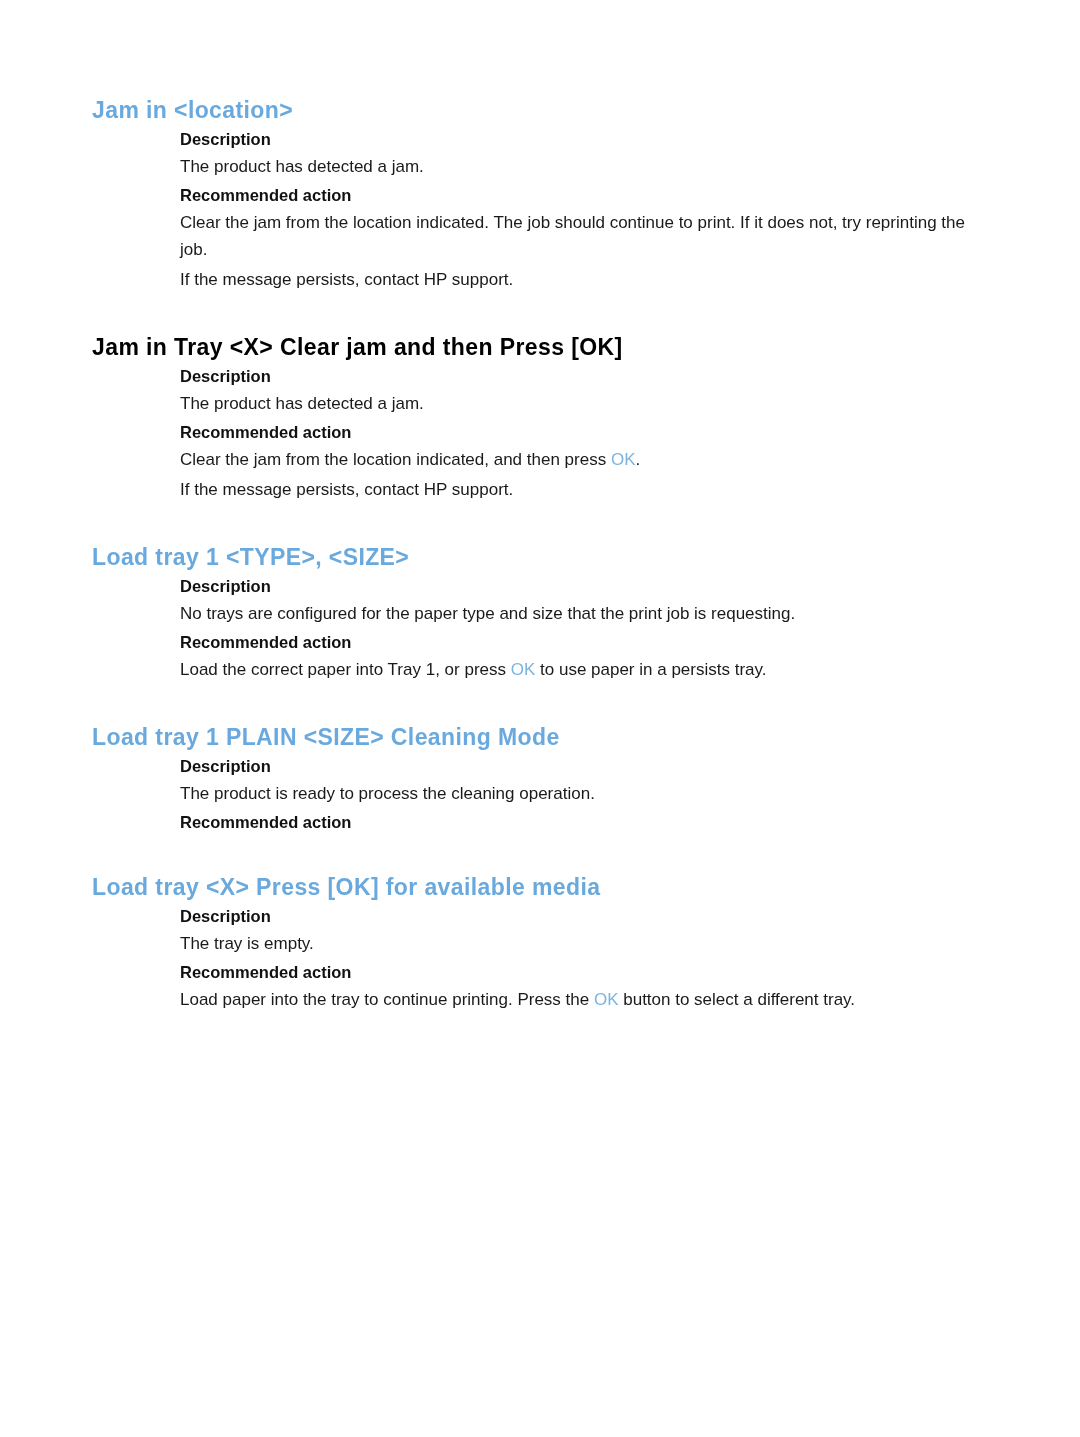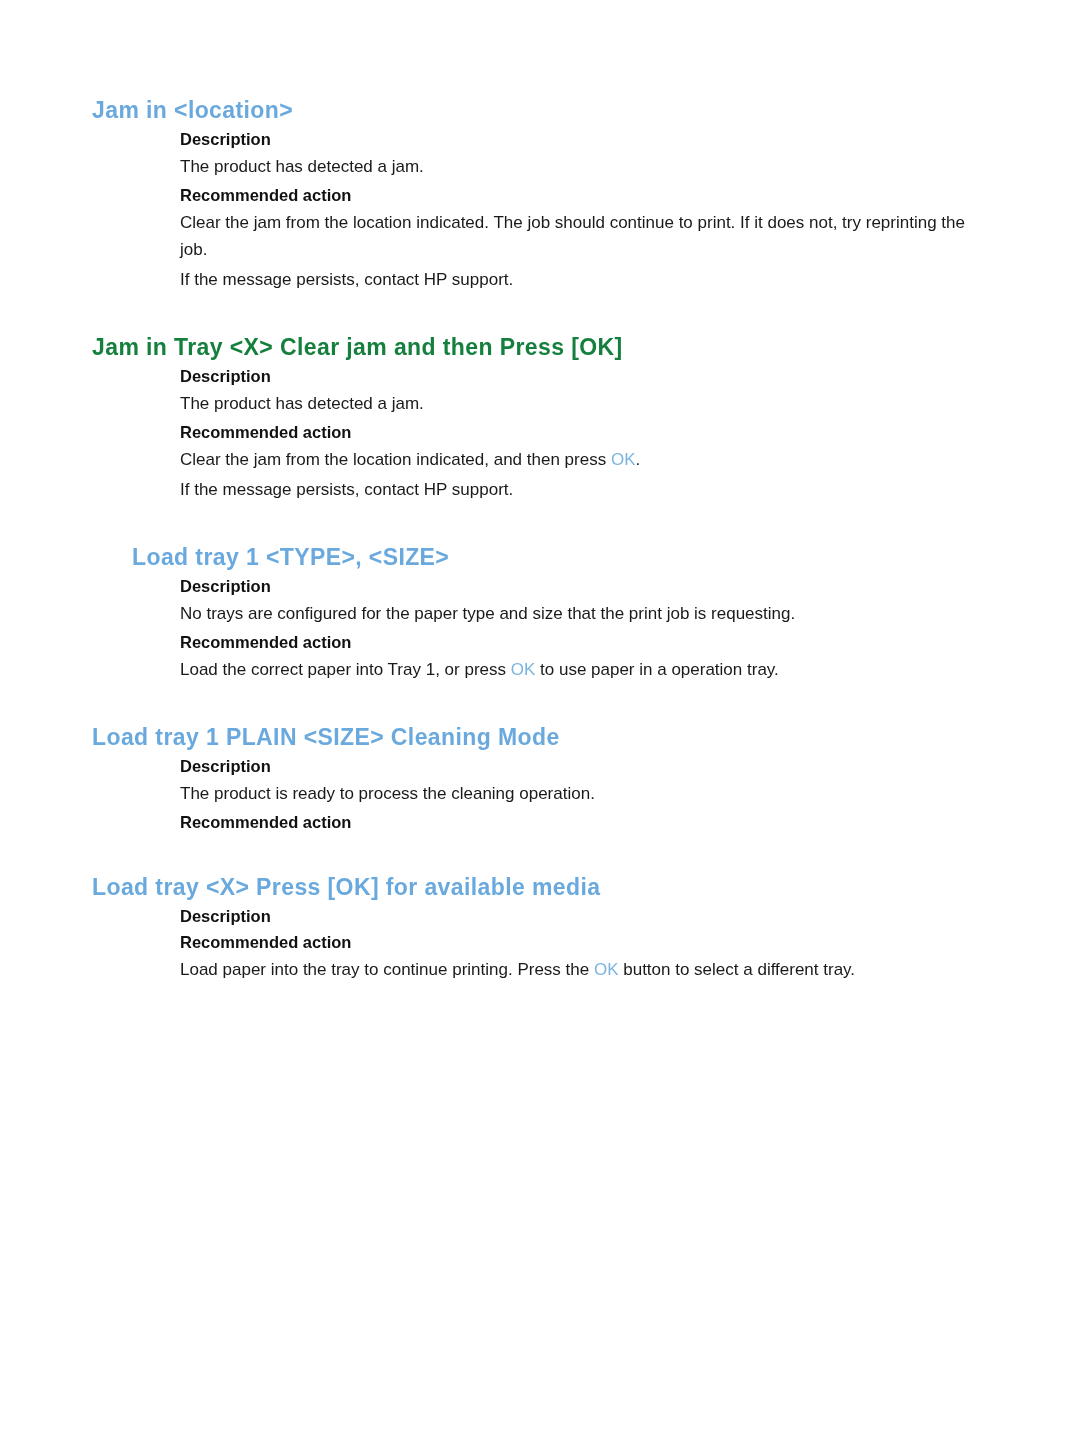--- a/index.html
+++ b/index.html
@@ -102,50 +102,51 @@
         <h2 class="section-heading" style="color: rgb(106, 169, 221);">Jam in &lt;location&gt;</h2>
         <div class="indent">
           <div class="sub-label">Description</div>
           <div class="body-text">The product has detected a jam.</div>
           <div class="sub-label">Recommended action</div>
           <div class="body-text"><span>Clear the jam from the location indicated. The job should continue to print. If it does not, try reprinting the job.</span></div>
           <div class="body-text"><span>If the message persists, contact HP support.</span></div>
         </div>
       </div>
       <div class="section">
-        <h2 class="section-heading" style="color: #15803d;">Jam in Tray &lt;X&gt; Clear jam and then Press [OK]</h2>
+        <h2 class="section-heading" style="color: #000000;">Jam in Tray &lt;X&gt; Clear jam and then Press [OK]</h2>
         <div class="indent">
           <div class="sub-label">Description</div>
           <div class="body-text">The product has detected a jam.</div>
           <div class="sub-label">Recommended action</div>
           <div class="body-text"><span>Clear the jam from the location indicated, and then press </span><span class="ok-ref" style="color: rgb(122, 181, 224);">OK</span><span>.</span></div>
           <div class="body-text"><span>If the message persists, contact HP support.</span></div>
         </div>
       </div>
       <div class="section">
-        <h2 class="section-heading" style="color: rgb(106, 169, 221); margin-left: 40px;">Load tray 1 &lt;TYPE&gt;, &lt;SIZE&gt;</h2>
+        <h2 class="section-heading" style="color: rgb(106, 169, 221);">Load tray 1 &lt;TYPE&gt;, &lt;SIZE&gt;</h2>
         <div class="indent">
           <div class="sub-label">Description</div>
           <div class="body-text">No trays are configured for the paper type and size that the print job is requesting.</div>
           <div class="sub-label">Recommended action</div>
-          <div class="body-text"><span>Load the correct paper into Tray 1, or press </span><span class="ok-ref" style="color: rgb(122, 181, 224);">OK</span><span> to use paper in a operation tray.</span></div>
+          <div class="body-text"><span>Load the correct paper into Tray 1, or press </span><span class="ok-ref" style="color: rgb(122, 181, 224);">OK</span><span> to use paper in a persists tray.</span></div>
         </div>
       </div>
       <div class="section">
         <h2 class="section-heading" style="color: rgb(106, 169, 221);">Load tray 1 PLAIN &lt;SIZE&gt; Cleaning Mode</h2>
         <div class="indent">
           <div class="sub-label">Description</div>
           <div class="body-text">The product is ready to process the cleaning operation.</div>
           <div class="sub-label">Recommended action</div>
         </div>
       </div>
       <div class="section">
         <h2 class="section-heading" style="color: rgb(106, 169, 221);">Load tray &lt;X&gt; Press [OK] for available media</h2>
         <div class="indent">
           <div class="sub-label">Description</div>
+          <div class="body-text">The tray is empty.</div>
           <div class="sub-label">Recommended action</div>
           <div class="body-text"><span>Load paper into the tray to continue printing. Press the </span><span class="ok-ref" style="color: rgb(122, 181, 224);">OK</span><span> button to select a different tray.</span></div>
         </div>
       </div>
     </div>
 
   <div class="footer">
     <span class="footer-left">ENWW</span>
     <span class="footer-spacer"></span>
     <span class="footer-title">Interpret control panel messages</span>

